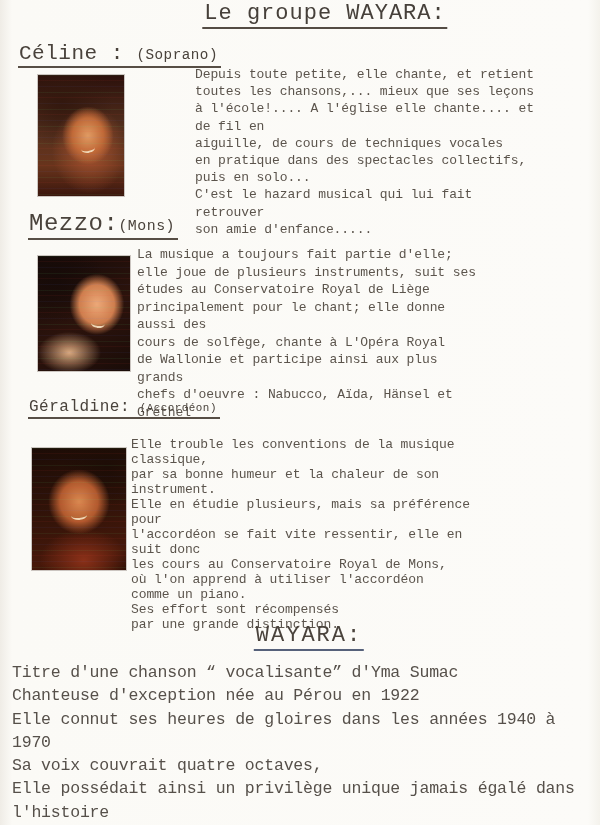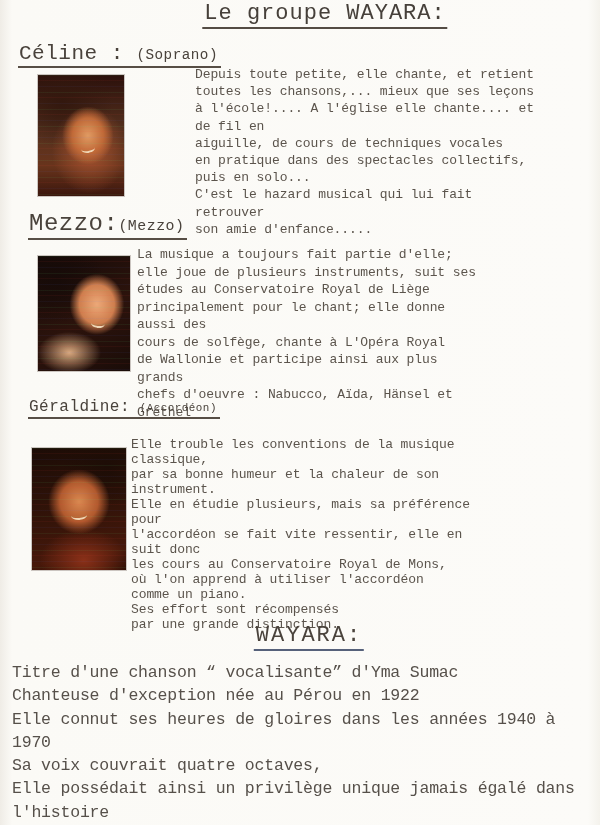--- a/index.html
+++ b/index.html
@@ -113,21 +113,21 @@
   <p class="bio bio-celine">Depuis toute petite, elle chante, et retient
 toutes les chansons,... mieux que ses leçons
 à l'école!.... A l'église elle chante.... et de fil en
 aiguille, de cours de techniques vocales
 en pratique dans des spectacles collectifs,
 puis en solo...
 C'est le hazard musical qui lui fait retrouver
 son amie d'enfance.....</p>
 
   <h2 class="member-heading h-anne">
-    <span class="member-name">Mezzo:</span><span class="member-role">(Mezzo)</span>
+    <span class="member-name">Mezzo:</span><span class="member-role">(Mons)</span>
   </h2>
   <div class="photo photo-anne">
     <div class="smile"></div>
   </div>
   <p class="bio bio-anne">La musique a toujours fait partie d'elle;
 elle joue de plusieurs instruments, suit ses
 études au Conservatoire Royal de Liège
 principalement pour le chant; elle donne aussi des
 cours de solfège, chante à L'Opéra Royal
 de Wallonie et participe ainsi aux plus grands

